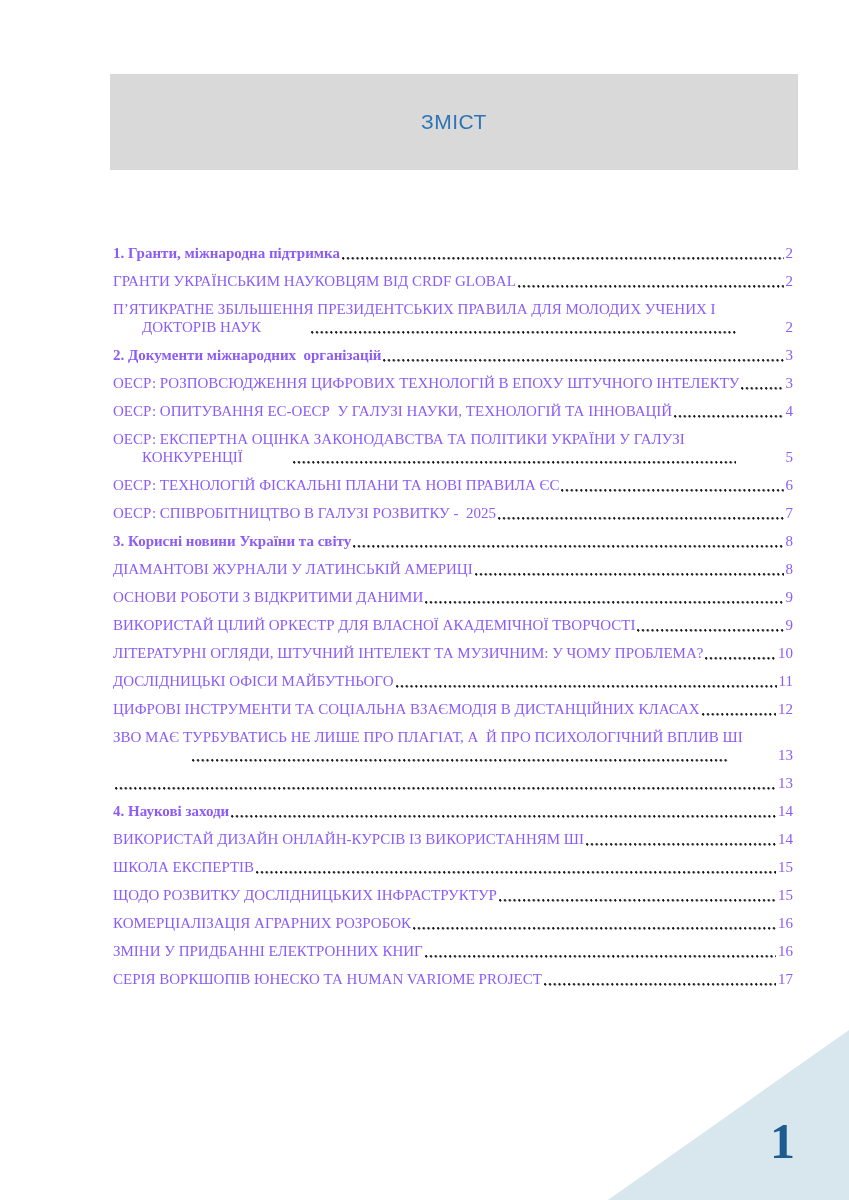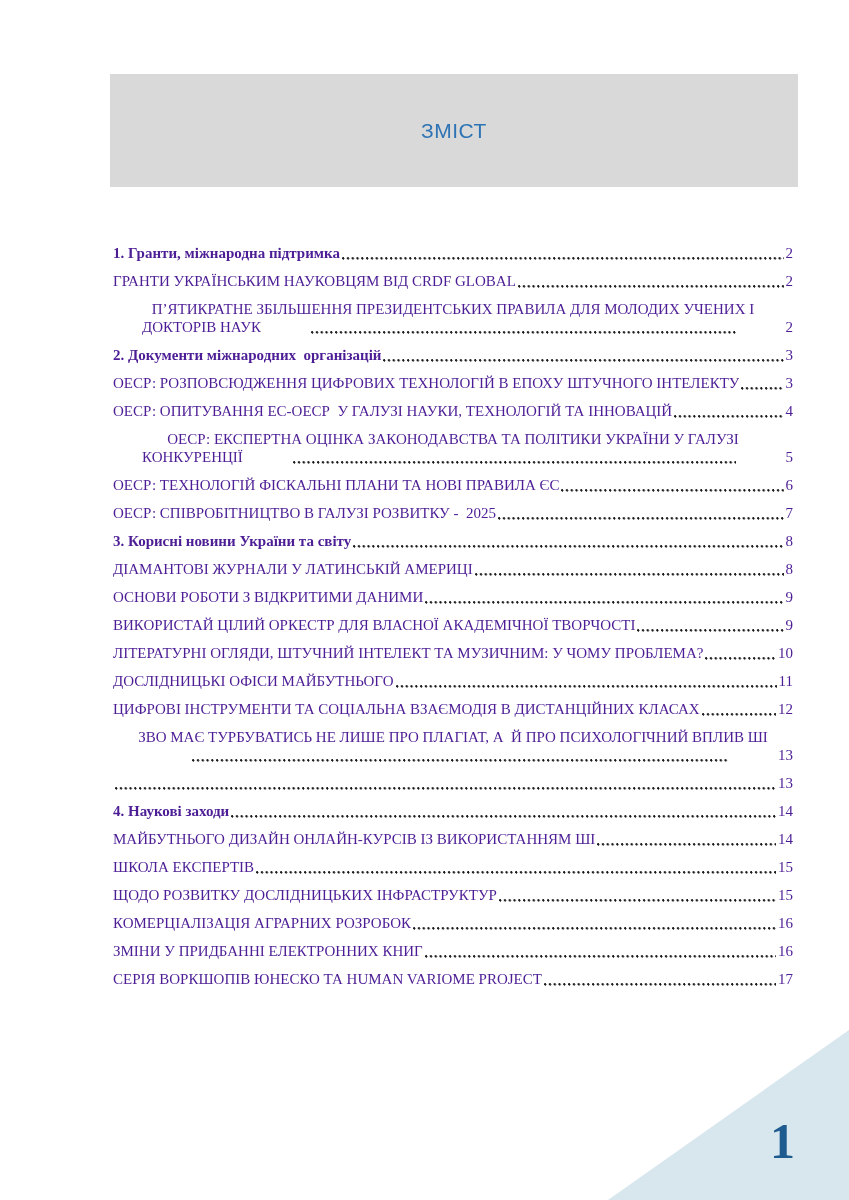--- a/index.html
+++ b/index.html
@@ -7,38 +7,37 @@
   body {
     width: 849px; height: 1200px;
     background: #ffffff;
     position: relative;
     overflow: hidden;
     font-family: "Liberation Serif", "DejaVu Serif", serif;
   }
   .header-box {
     position: absolute;
     left: 110px; top: 74px;
-    width: 688px; height: 113px;
+    width: 688px; height: 96px;
     background: #d9d9d9;
     display: flex; align-items: center; justify-content: center;
   }
   .header-title {
     font-family: "Liberation Sans", sans-serif;
     font-size: 21px;
     letter-spacing: 0.5px;
     color: #2e74b5;
   }
   .toc {
     position: absolute;
     left: 113px; top: 244px;
     width: 680px;
-    color: #4c1d95;
+    color: #8b5cf6;
     font-size: 15px;
     line-height: 18px;
-    text-align: center;
   }
   .entry { margin-bottom: 10px; }
   .entry.bold .t, .entry.bold .l1 { font-weight: bold; }
   .l1 { white-space: pre; }
   .row { display: flex; }
   .row.cont { padding-left: 29px; gap: 48px; }
   .row .t { white-space: pre; flex: 0 1 auto; overflow: hidden; }
   .leader {
     flex: 1 1 auto;
     min-width: 6px;
@@ -205,21 +204,21 @@
     </div>
     <div class="entry bold">
       <div class="row">
         <span class="t">4. Наукові заходи</span>
         <span class="leader"></span>
         <span class="pg">14</span>
       </div>
     </div>
     <div class="entry">
       <div class="row">
-        <span class="t">МАЙБУТНЬОГО ДИЗАЙН ОНЛАЙН-КУРСІВ ІЗ ВИКОРИСТАННЯМ ШІ</span>
+        <span class="t">ВИКОРИСТАЙ ДИЗАЙН ОНЛАЙН-КУРСІВ ІЗ ВИКОРИСТАННЯМ ШІ</span>
         <span class="leader"></span>
         <span class="pg">14</span>
       </div>
     </div>
     <div class="entry">
       <div class="row">
         <span class="t">ШКОЛА ЕКСПЕРТІВ</span>
         <span class="leader"></span>
         <span class="pg">15</span>
       </div>

